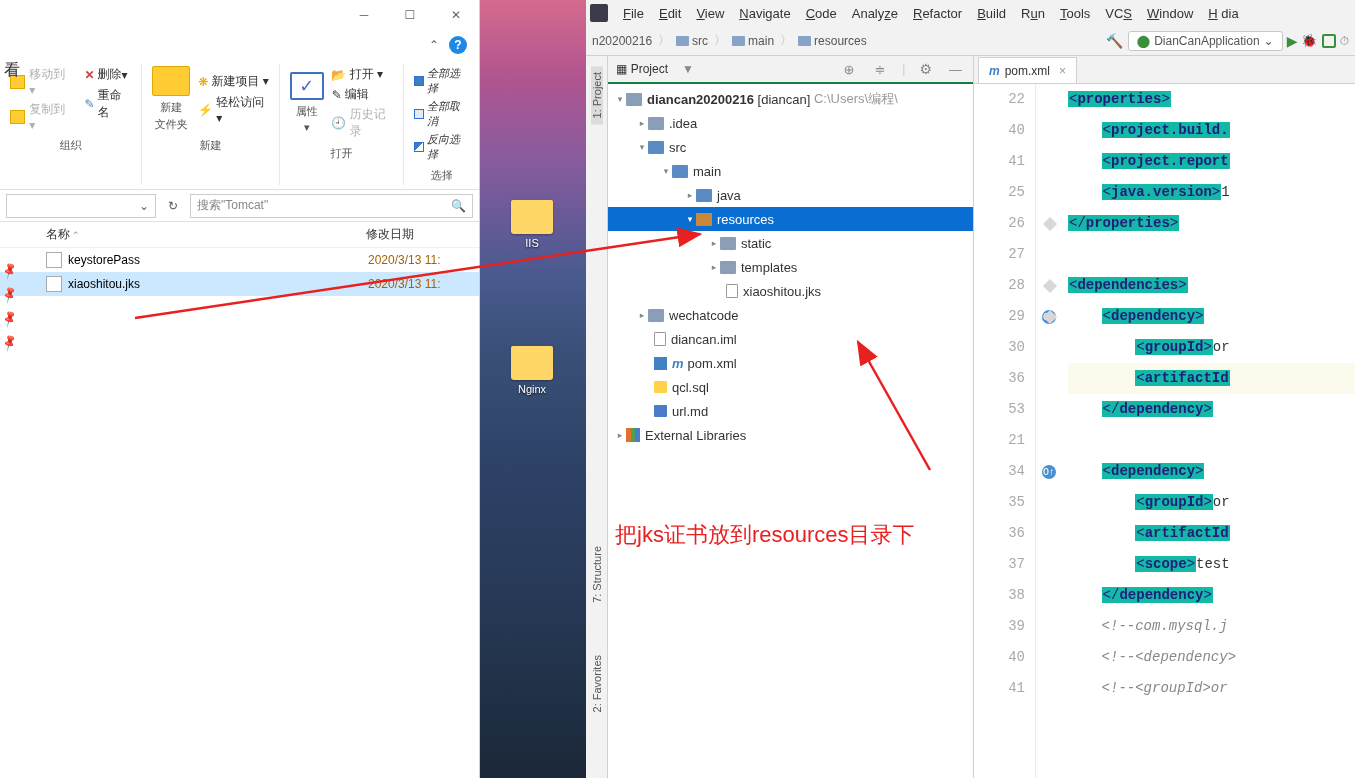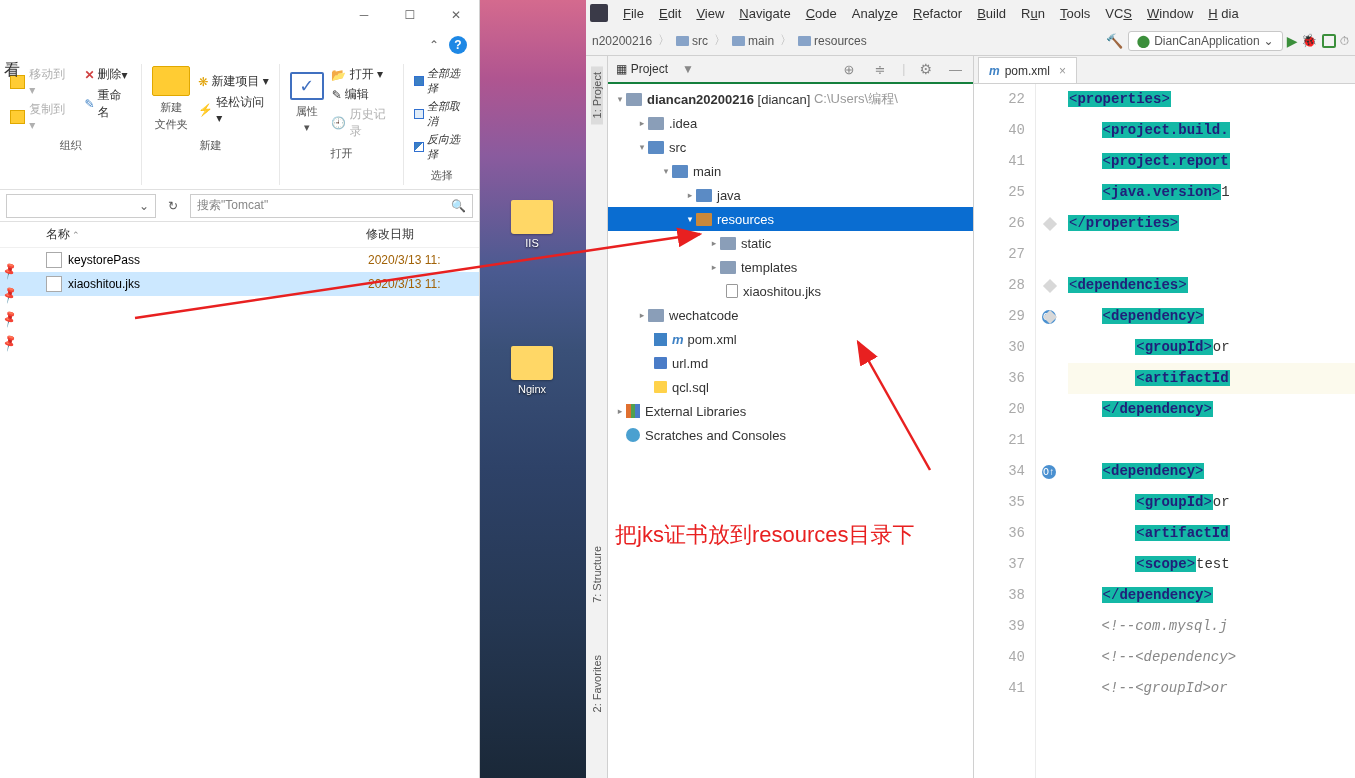--- a/index.html
+++ b/index.html
@@ -369,40 +369,40 @@
         <div class="tn" style="padding-left:118px">
             <span class="ico txt"></span>
             <span>xiaoshitou.jks</span>
           </div>
         <div class="tn" style="padding-left:28px">
             <span class="arr">▸</span>
             <span class="ico"></span>
             <span>wechatcode</span>
           </div>
         <div class="tn" style="padding-left:46px">
+            <span class="ico txt"></span>
+            <span>diancan.iml</span>
+          </div>
+        <div class="tn" style="padding-left:46px">
             <span class="ico mvn"></span>
             <span style="color:#3f82c5;font-style:italic;font-weight:bold;margin-right:4px">m</span>
             <span>pom.xml</span>
           </div>
         <div class="tn" style="padding-left:46px">
+            <span class="ico sql"></span>
+            <span>qcl.sql</span>
+          </div>
+        <div class="tn" style="padding-left:46px">
             <span class="ico md"></span>
             <span>url.md</span>
           </div>
-        <div class="tn" style="padding-left:46px">
-            <span class="ico sql"></span>
-            <span>qcl.sql</span>
-          </div>
         <div class="tn" style="padding-left:6px">
             <span class="arr">▸</span>
             <span class="lib-ico"></span>
             <span>External Libraries</span>
-          </div>
-        <div class="tn" style="padding-left:18px">
-            <span class="scratch-ico"></span>
-            <span>Scratches and Consoles</span>
           </div>
       </div>
     </div>
 
     <div class="editor">
       <div class="tabbar">
         <div class="etab">
           <span class="m-ico">m</span>
           <span>pom.xml</span>
           <span class="x">×</span>
@@ -413,21 +413,21 @@
             <div class="ln">22</div>
             <div class="ln">40</div>
             <div class="ln">41</div>
             <div class="ln">25</div>
             <div class="ln">26</div>
             <div class="ln">27</div>
             <div class="ln">28</div>
             <div class="ln">29</div>
             <div class="ln">30</div>
             <div class="ln">36</div>
-            <div class="ln">20</div>
+            <div class="ln">53</div>
             <div class="ln">21</div>
             <div class="ln">34</div>
             <div class="ln">35</div>
             <div class="ln">36</div>
             <div class="ln">37</div>
             <div class="ln">38</div>
             <div class="ln">39</div>
             <div class="ln">40</div>
             <div class="ln">41</div>
           </div>

